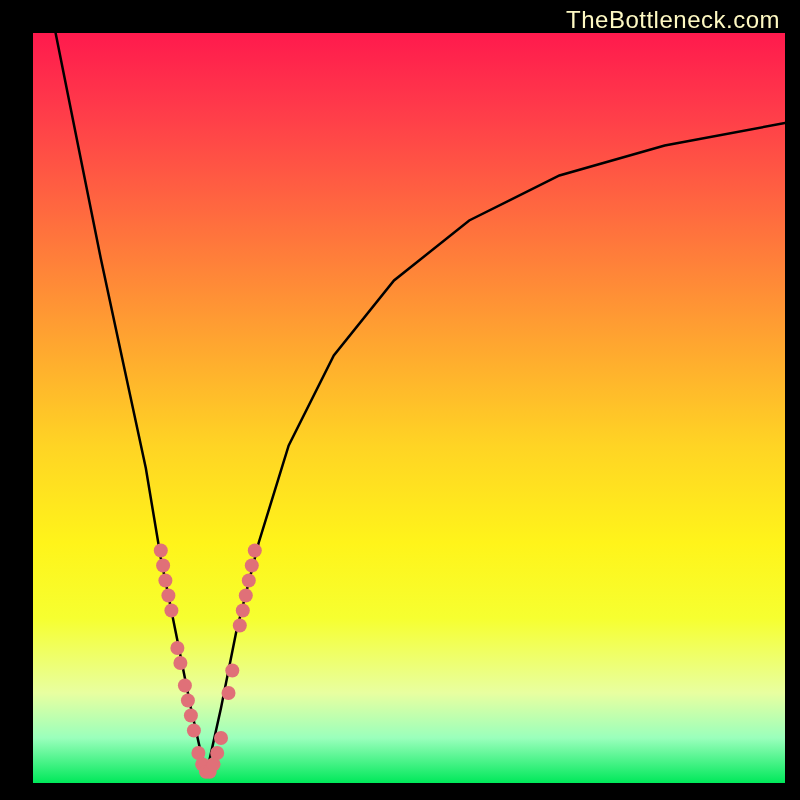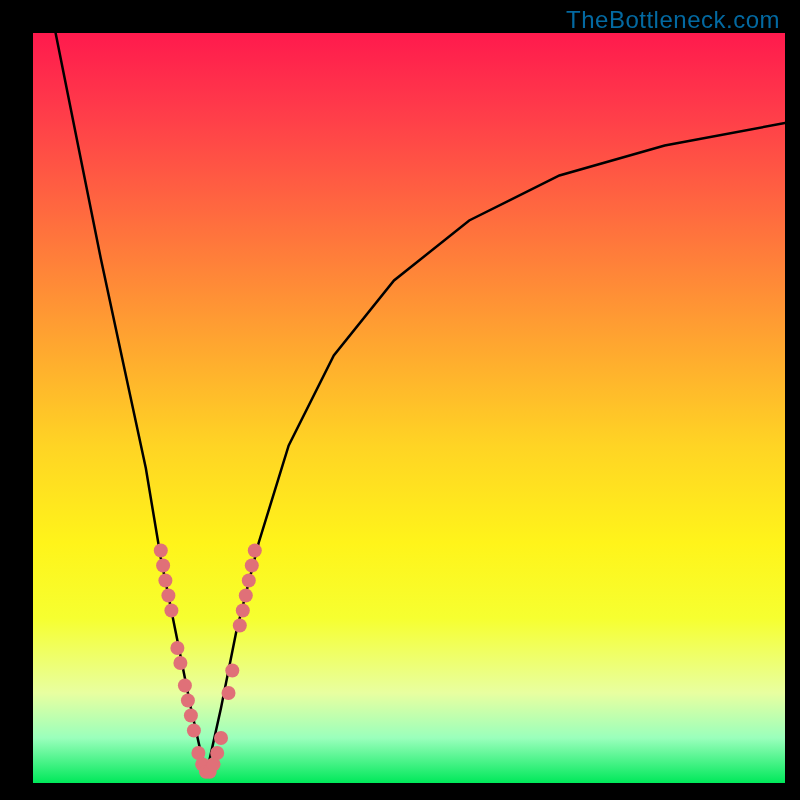--- a/index.html
+++ b/index.html
@@ -28,21 +28,21 @@
       #9affbc 94%,
       #00e85a 100%);
   }
   .watermark {
     position: absolute;
     top: 6px;
     right: 20px;
     font-family: Arial, Helvetica, sans-serif;
     font-size: 24px;
     font-weight: 500;
-    color: #0369a1;
+    color: #fef9c3;
     letter-spacing: 0.5px;
   }
   svg.curves {
     position: absolute;
     left: 33px;
     top: 33px;
     width: 752px;
     height: 750px;
   }
 </style>

